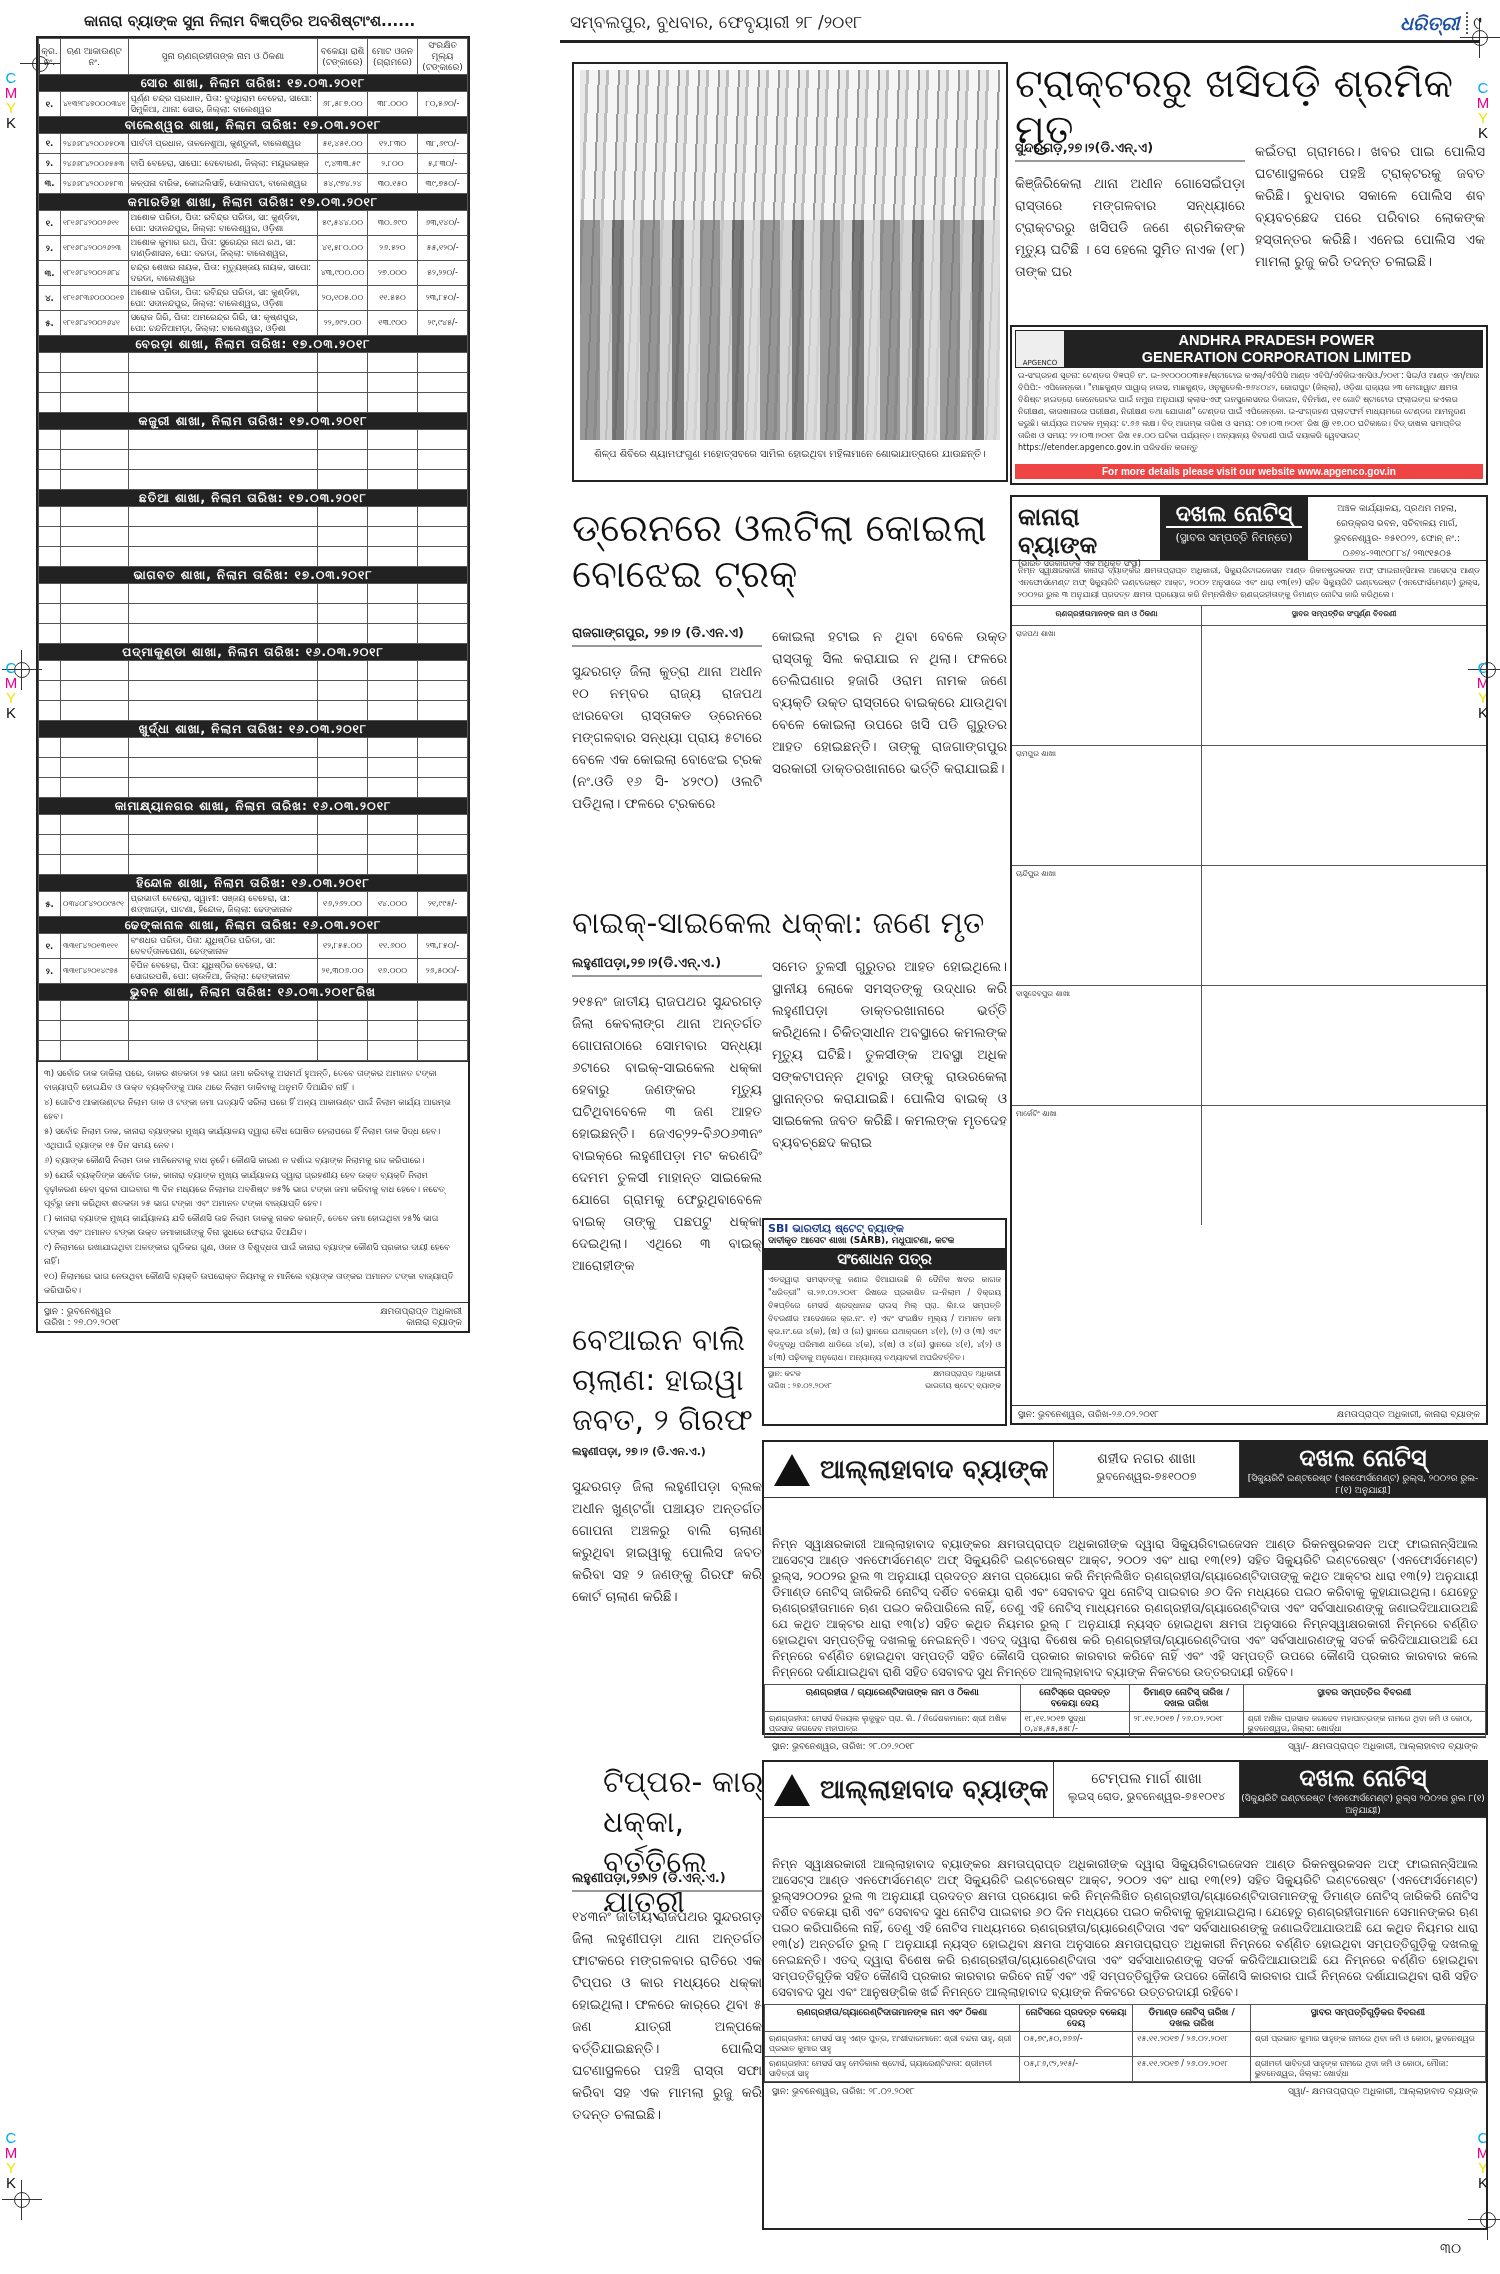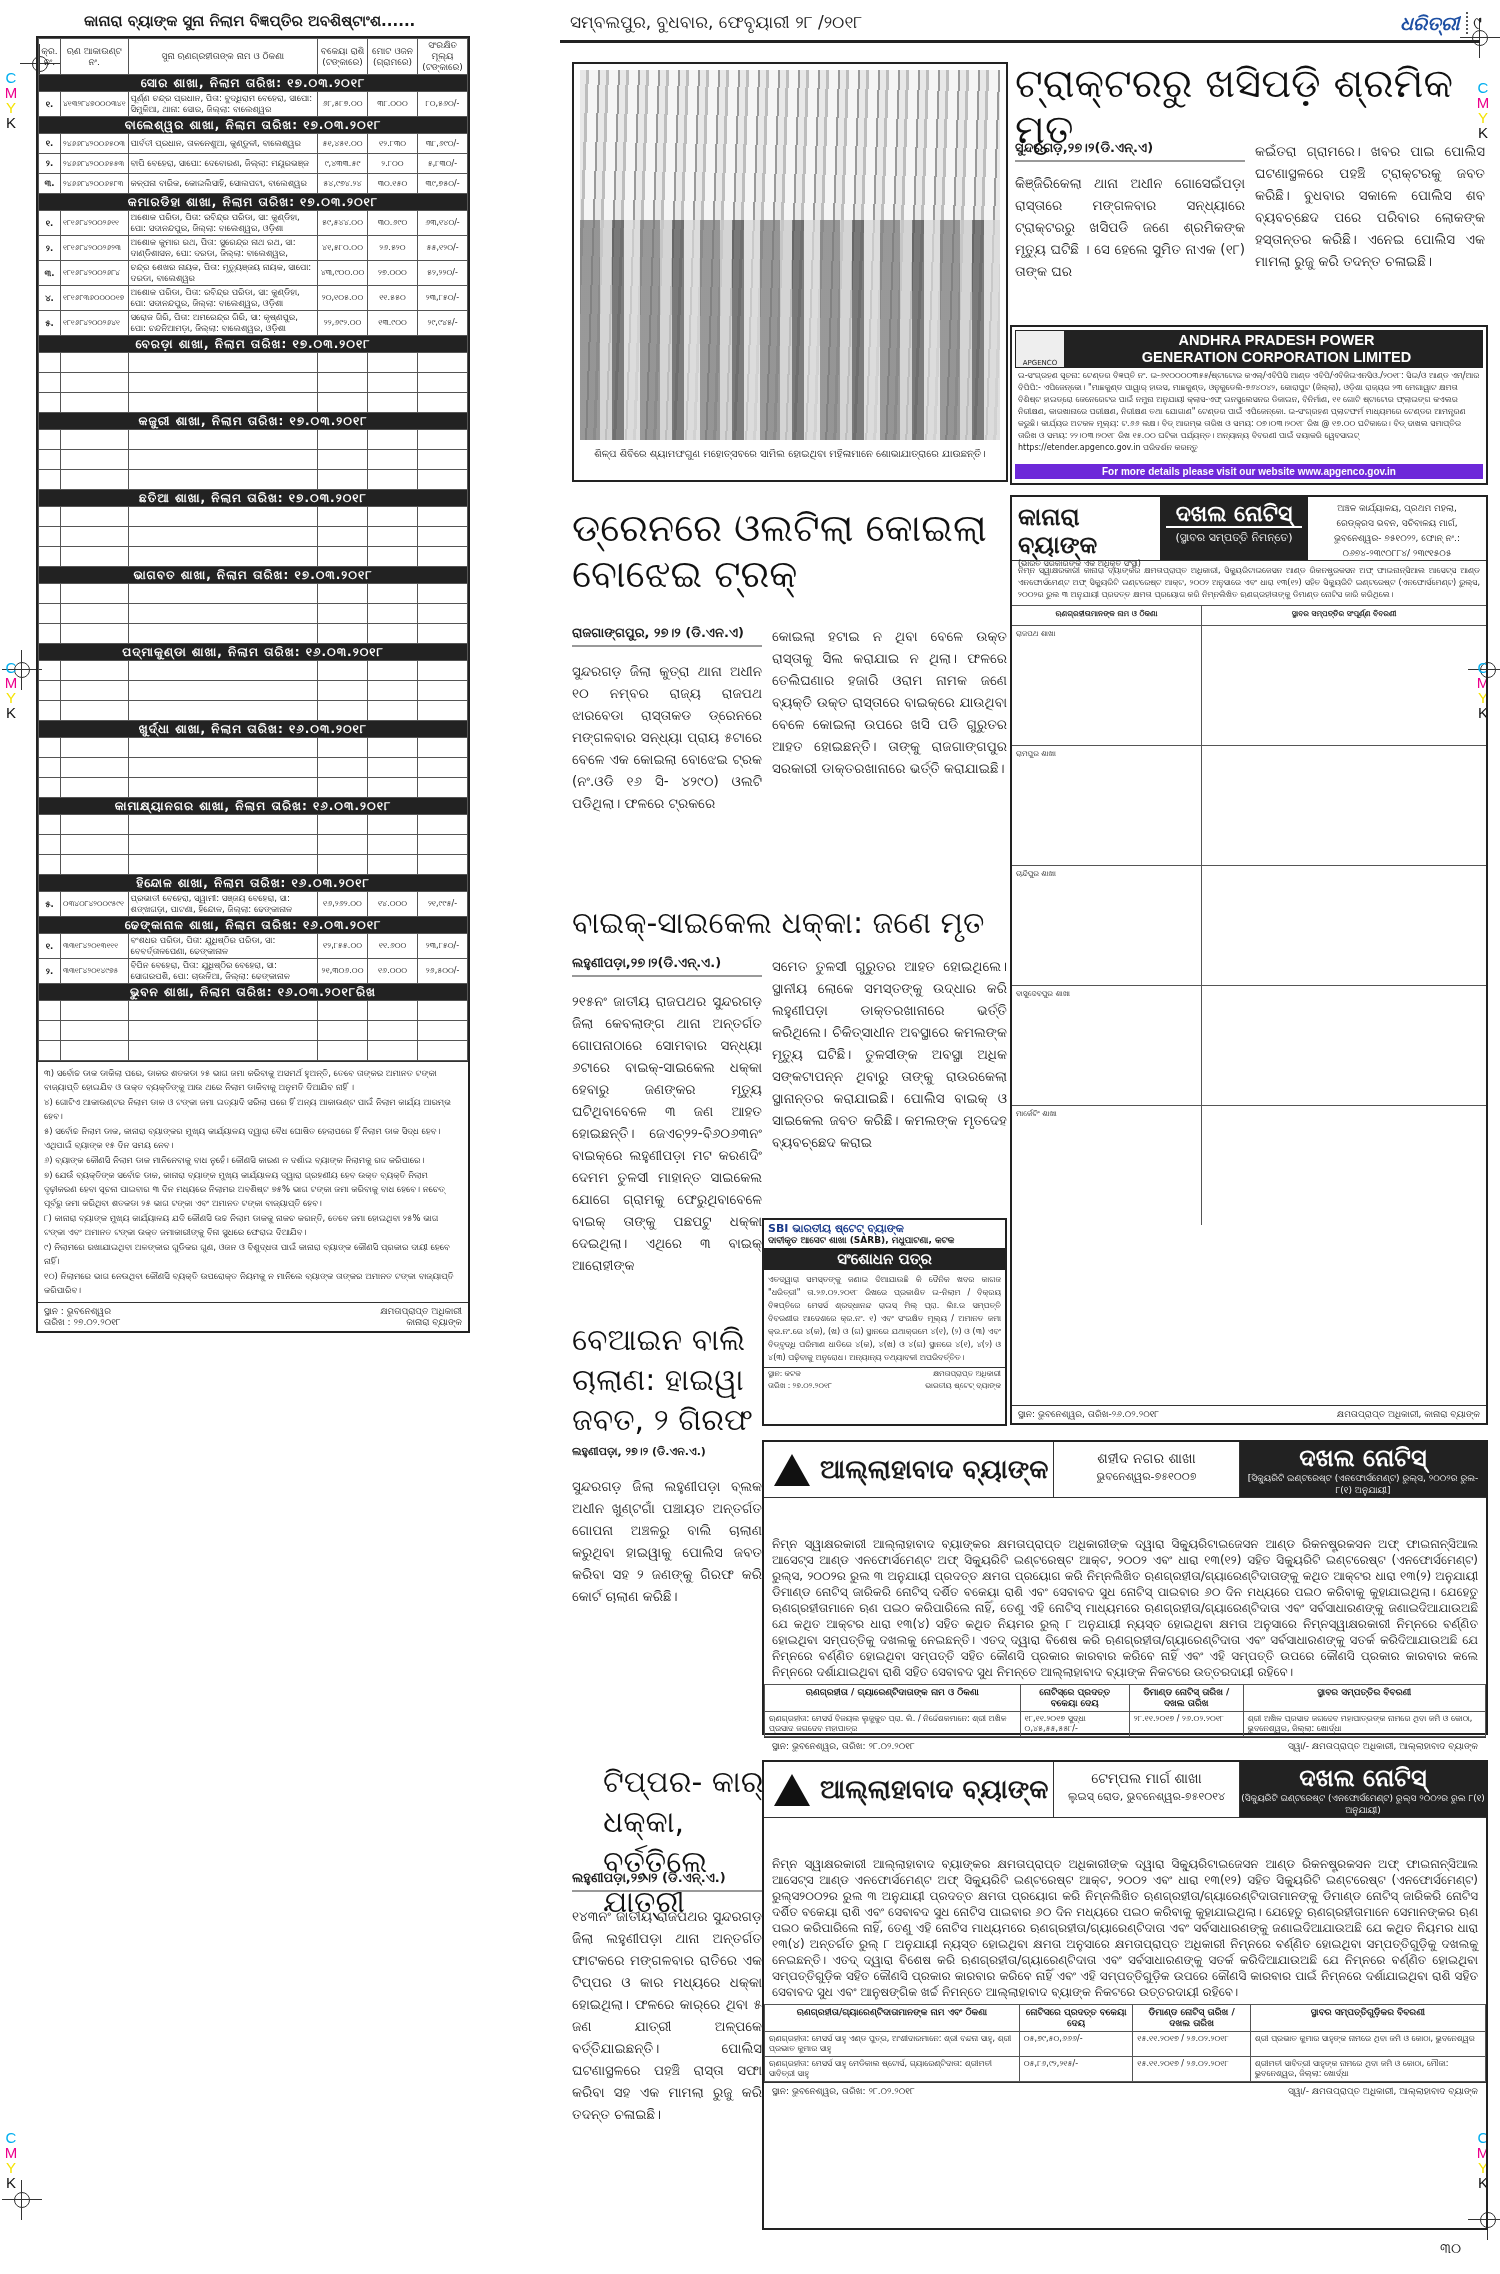--- a/index.html
+++ b/index.html
@@ -50,21 +50,21 @@
   .hl { position: absolute; font-size: 38px; line-height: 46px; font-weight: normal; color: #111; }
   .byline { position: absolute; font-size: 13px; font-weight: bold; border-bottom: 2px solid #999; padding-bottom: 4px; }
   .col-text { position: absolute; font-size: 13.5px; line-height: 22px; text-align: justify; color: #222; }
 
   
   .apgenco { position: absolute; left: 1010px; top: 325px; width: 478px; height: 160px; border: 2px solid #222; padding: 3px; }
   .apg-head { background: #222; color: #fff; display: flex; align-items: center; height: 38px; }
   .apg-logo { width: 48px; height: 36px; background: #eee; color: #222; font-size: 7px; text-align: center; margin: 1px 6px 1px 1px; display: flex; align-items: flex-end; justify-content: center; }
   .apg-title { flex: 1; text-align: center; font-family: "Liberation Sans", sans-serif; font-weight: bold; font-size: 14.5px; line-height: 17px; }
   .apg-body { font-size: 8px; line-height: 12px; padding: 2px 3px; height: 96px; overflow: hidden; }
-  .apg-foot { background: #6d28d9; color: #fff; font-family: "Liberation Sans", sans-serif; font-weight: bold; font-size: 10px; text-align: center; padding: 2px; }
+  .apg-foot { background: #ef4444; color: #fff; font-family: "Liberation Sans", sans-serif; font-weight: bold; font-size: 10px; text-align: center; padding: 2px; }
 
   
   .canara { position: absolute; left: 1010px; top: 495px; width: 478px; height: 930px; border: 2px solid #222; }
   .can-head { display: flex; height: 64px; border-bottom: 1px solid #333; }
   .can-logo { width: 148px; padding: 6px; font-size: 24px; font-weight: bold; }
   .can-logo small { display: block; font-size: 8px; font-weight: normal; }
   .can-title { width: 148px; background: #222; color: #fff; text-align: center; padding-top: 4px; }
   .can-title .big { font-size: 22px; font-weight: bold; border-bottom: 2px solid #fff; margin: 0 6px 3px; }
   .can-title .sub { font-size: 11px; }
   .can-addr { flex: 1; font-size: 9px; text-align: center; line-height: 15px; padding-top: 4px; }

